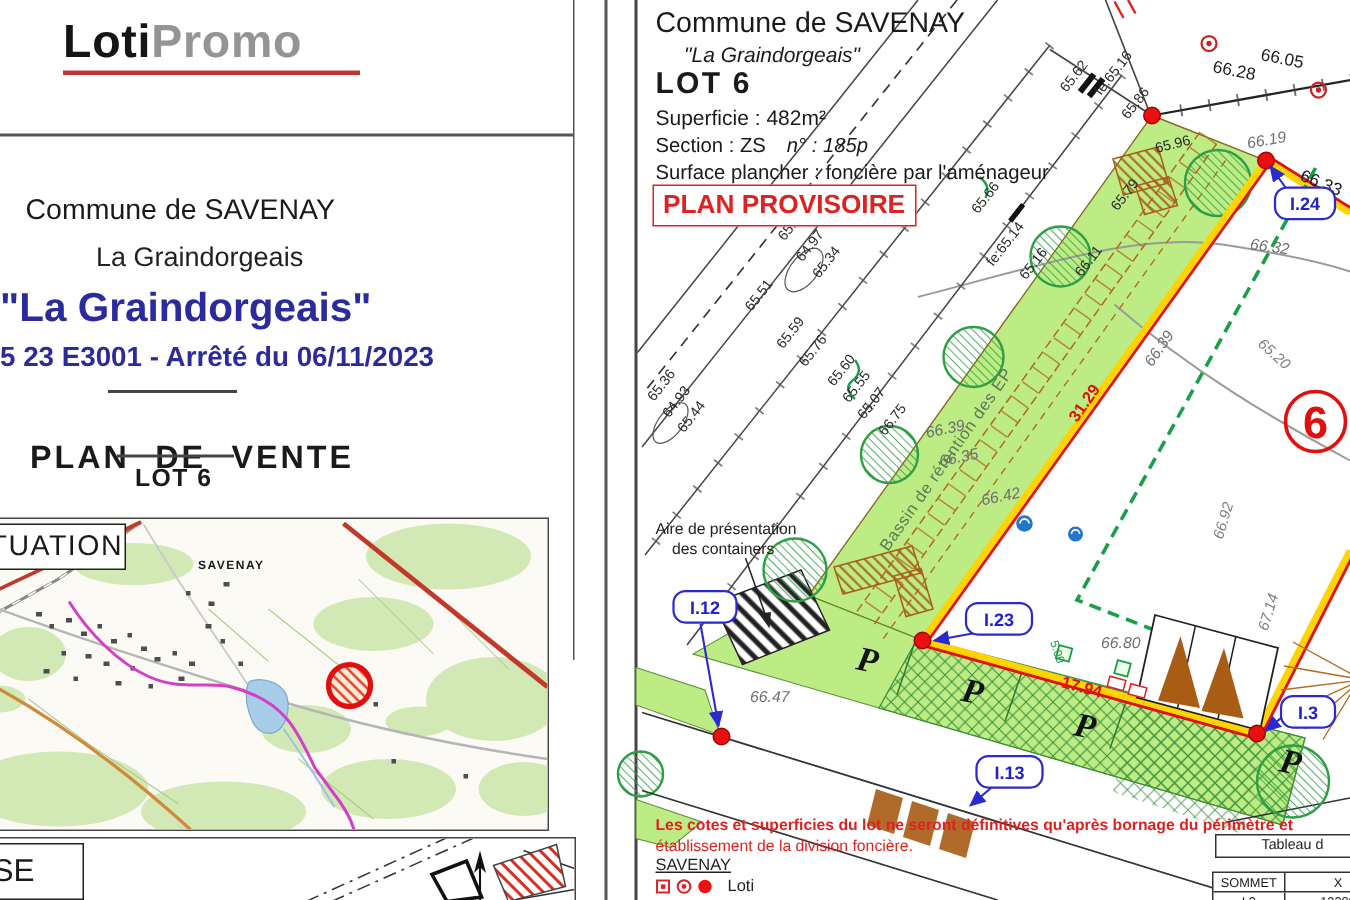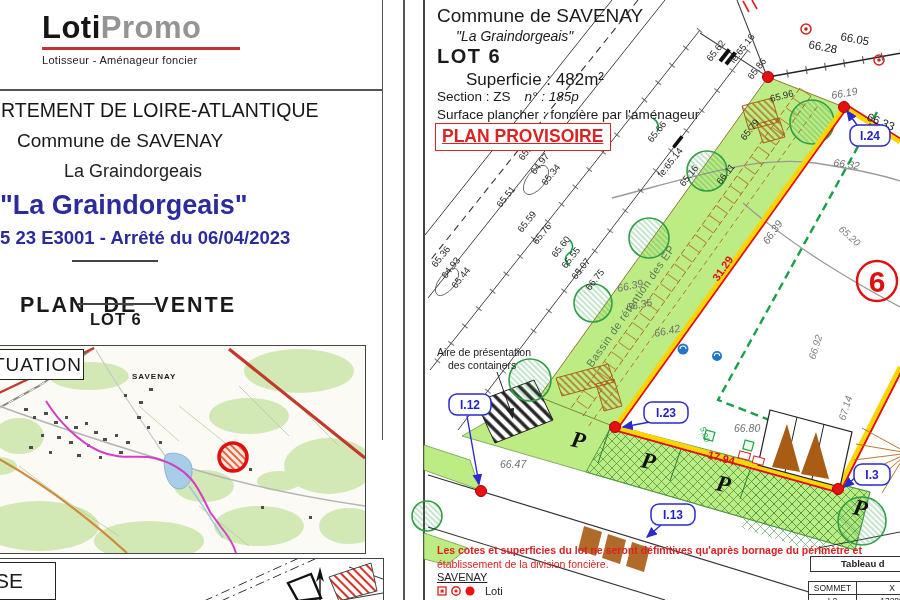--- a/index.html
+++ b/index.html
@@ -30,35 +30,35 @@
       font-size:19px;display:flex;align-items:center;padding-left:4px;letter-spacing:1px;}
   #masse-box{left:-2px;top:558px;width:384px;height:44px;border:1.5px solid #444;border-bottom:none;background:#fff;overflow:hidden;}
   #masse-label{left:-12px;top:562px;width:60px;height:36px;background:#fff;border:1.5px solid #222;
       font-size:21px;display:flex;align-items:center;padding-left:6px;}
   
   #page-sep1{left:403px;top:0;width:1.5px;height:600px;background:#555;}
   #page-sep2{left:423px;top:0;width:1.5px;height:600px;background:#444;}
   #rp-commune{left:437px;top:5px;font-size:19px;}
   #rp-lieu{left:456px;top:28px;font-size:14px;font-style:italic;}
   #rp-lot{left:437px;top:45px;font-size:20px;font-weight:bold;letter-spacing:1.5px;}
-  #rp-superficie{left:437px;top:70px;font-size:17px;margin-left:29px;}
+  #rp-superficie{left:437px;top:70px;font-size:14px;}
   #rp-section{left:437px;top:89px;font-size:13.5px;}
   #rp-section .num{margin-left:14px;font-style:italic;}
   #rp-surface{left:437px;top:107px;font-size:13.5px;}
   #rp-provisoire{left:435px;top:123px;border:1.5px solid #d22;padding:2px 7px 3px 6px;
       font-size:17.5px;font-weight:bold;color:#d22;background:#fff;}
-  #rp-provisoire span{text-decoration:underline;}
+  #rp-provisoire span{}
   #plan-svg{left:403px;top:0;width:497px;height:600px;}
   #note1{left:437px;top:544px;font-size:10.5px;color:#d22;white-space:nowrap;font-weight:bold;}
   #note2{left:437px;top:558px;font-size:10.5px;color:#d22;}
   #legend-title{left:437px;top:571px;font-size:11px;color:#222;text-decoration:underline;}
   #legend-row{left:437px;top:584px;display:flex;align-items:center;font-size:11px;color:#222;}
   #legend-row svg{margin-right:4px;}
   #tbl-title{left:810px;top:556px;width:120px;height:14px;border:1px solid #333;background:#fff;}
-  #tbl-title div{position:absolute;left:30px;top:1px;font-size:9.5px;color:#222;font-weight:bold;}
+  #tbl-title div{position:absolute;left:30px;top:1px;font-size:9.5px;color:#222;}
   #tbl{left:808px;top:581px;width:120px;border:1px solid #333;background:#fff;font-size:8.5px;}
   #tbl .r{display:flex;border-bottom:1px solid #333;}
   #tbl .c1{width:47px;text-align:center;border-right:1px solid #333;padding:1px 0;}
   #tbl .c2{width:70px;text-align:center;padding:1px 0;}
   text{font-family:"Liberation Sans",sans-serif;}
   .elev{font-size:9.5px;fill:#2a2a2a;}
   .elevb{font-size:11.5px;fill:#1a1a1a;}
   .topo{font-size:10px;fill:#808080;font-style:italic;}
   .topo2{font-size:10.5px;fill:#6f6f6f;font-style:italic;}
   .dim{font-size:11px;fill:#e01010;font-weight:bold;}
@@ -68,28 +68,26 @@
   .small-lbl{font-size:10.5px;fill:#222;}
   .bassin{font-size:11px;fill:#5d7a52;letter-spacing:.5px;}
 </style>
 </head>
 <body>
 
 <div id="left-page" class="abs">
   <div id="logo-block" class="abs">
     <div id="logo-line"><span class="p1">Loti</span><span class="p2">Promo</span></div>
     <div id="logo-underline"></div>
-    <div id="logo-tagline">Lotisseur - Aménageur foncier</div>
   </div>
   <div id="logo-sep" class="abs"></div>
-  <div id="dept-line" class="abs">RTEMENT DE LOIRE-ATLANTIQUE</div>
   <div id="commune-line" class="abs">Commune de SAVENAY</div>
   <div id="lieu-line" class="abs">La Graindorgeais</div>
   <div id="title-line" class="abs">"La Graindorgeais"</div>
-  <div id="dossier-line" class="abs">5 23 E3001 - Arrêté du 06/04/2023</div>
+  <div id="dossier-line" class="abs">5 23 E3001 - Arrêté du 06/11/2023</div>
   <div id="rule1" class="abs rule"></div>
   <div id="plan-vente" class="abs">PLAN  DE  VENTE</div>
   <div id="rule2" class="abs rule"></div>
   <div id="lot-line" class="abs">LOT 6</div>
 
   <div id="map-box" class="abs">
     <svg width="366" height="207" viewBox="0 0 366 207">
       <defs>
         <pattern id="redstripe2" width="5" height="5" patternUnits="userSpaceOnUse" patternTransform="rotate(45)">
           <rect width="5" height="5" fill="#ffe9d8"></rect>

